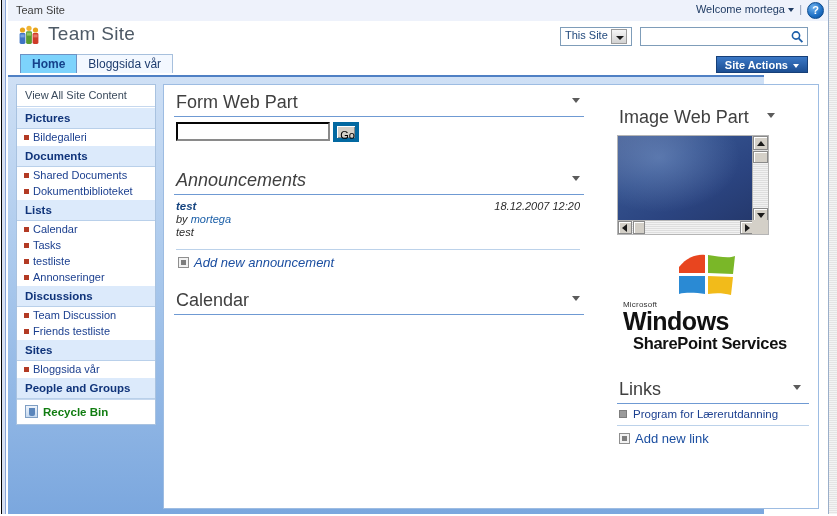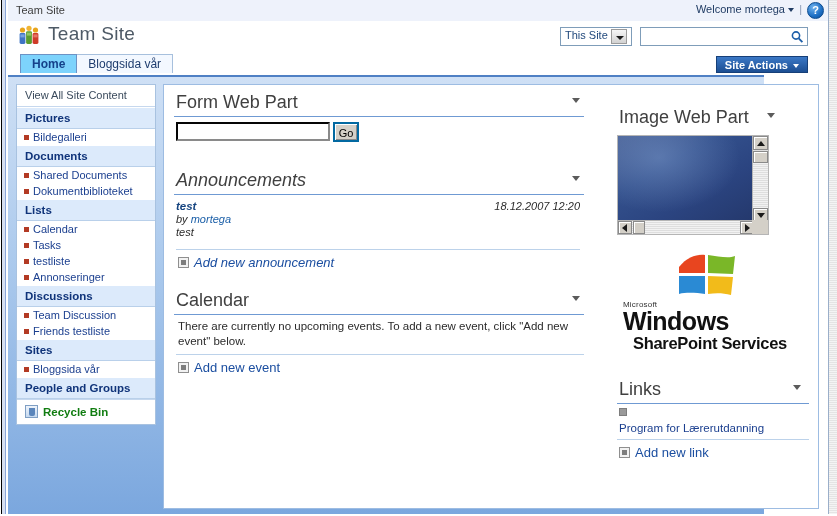--- a/index.html
+++ b/index.html
@@ -284,24 +284,24 @@
     background: #ffffff;
   }
   .form-input input {
     width: 100%; height: 100%; border: 0; outline: none;
     font-size: 11px; padding-left: 2px;
     font-family: "Liberation Sans", sans-serif;
   }
   .go-btn {
     width: 26px; height: 20px;
     background: #d4d0c8;
-    border: 2px solid #0369a1;
+    border: 4px solid #0369a1;
     box-shadow: inset 1px 1px 0 #ffffff, inset -1px -1px 0 #8a8a8a;
     font-size: 11px; color: #000000;
-    text-align: center; line-height: 18px;
+    text-align: right; line-height: 18px;
     cursor: pointer;
     font-family: "Liberation Sans", sans-serif;
   }
 
   
   .ann-item { position: relative; padding: 0 0 3px 0; }
   .ann-title {
     font-weight: bold; color: #14437f; font-size: 11.5px;
     text-decoration: none; cursor: pointer;
   }
@@ -409,24 +409,23 @@
   .wss-sps {
     font-size: 16.5px; font-weight: bold; color: #111;
     line-height: 19px; letter-spacing: -.3px;
     margin-left: 10px;
     font-family: "Liberation Sans", sans-serif;
   }
 
   
   .links-wp { margin-top: 24px; }
   .link-item {
-    display: flex; align-items: flex-start; gap: 6px;
+    display: flex; align-items: center; gap: 6px;
     padding: 4px 0 5px 2px;
     border-bottom: 1px solid #bcd2ea;
-    flex-direction: column;
   }
   .link-item .sq {
     width: 8px; height: 8px; background: #9a9a9a; border: 1px solid #7d7d7d;
   }
   .link-item a {
     color: #1b3f8f; font-size: 11.5px; text-decoration: none; cursor: pointer;
   }
 </style>
 </head>
 <body>
@@ -592,27 +591,20 @@
                   <a>Add new announcement</a>
                 </div>
               </div>
             </div>
 
             <div class="wp" style="margin-top:18px;">
               <div class="wp-title">
                 <span>Calendar</span>
                 <span class="wp-menu"></span>
               </div>
-              <div class="wp-body" style="padding-top:0;">
-                <div class="cal-empty">There are currently no upcoming events. To add a new event, click "Add new event" below.</div>
-                <div class="addnew">
-                  <span class="glyph"></span>
-                  <a>Add new event</a>
-                </div>
-              </div>
             </div>
 
           </div>
 
           <div class="col-right">
 
             <div class="wp">
               <div class="wp-title" style="border-bottom:none;">
                 <span>Image Web Part</span>
                 <span class="wp-menu" style="right:34px;"></span>

